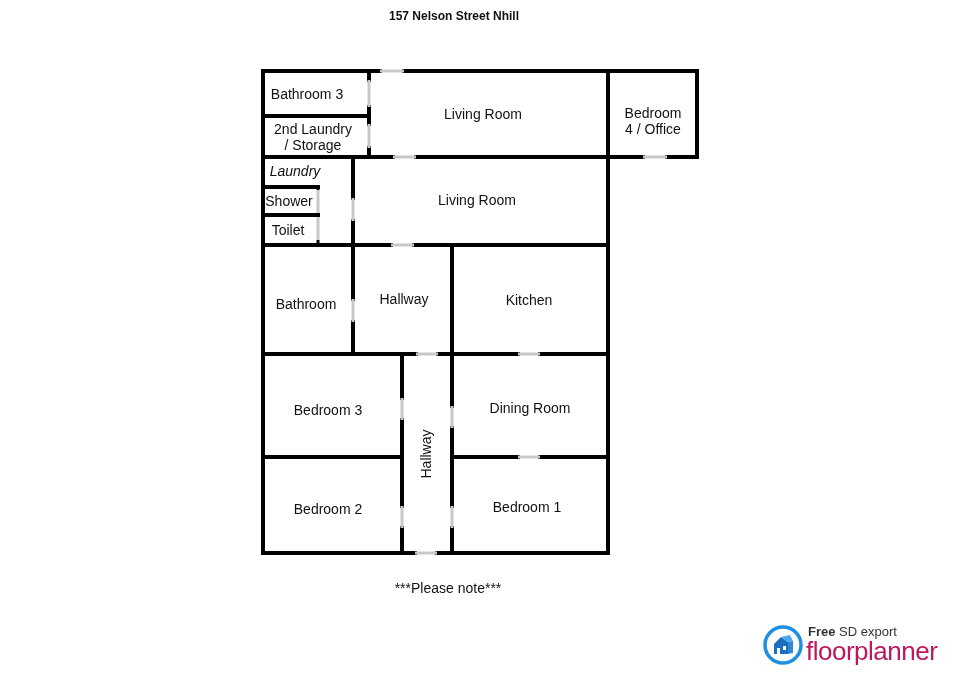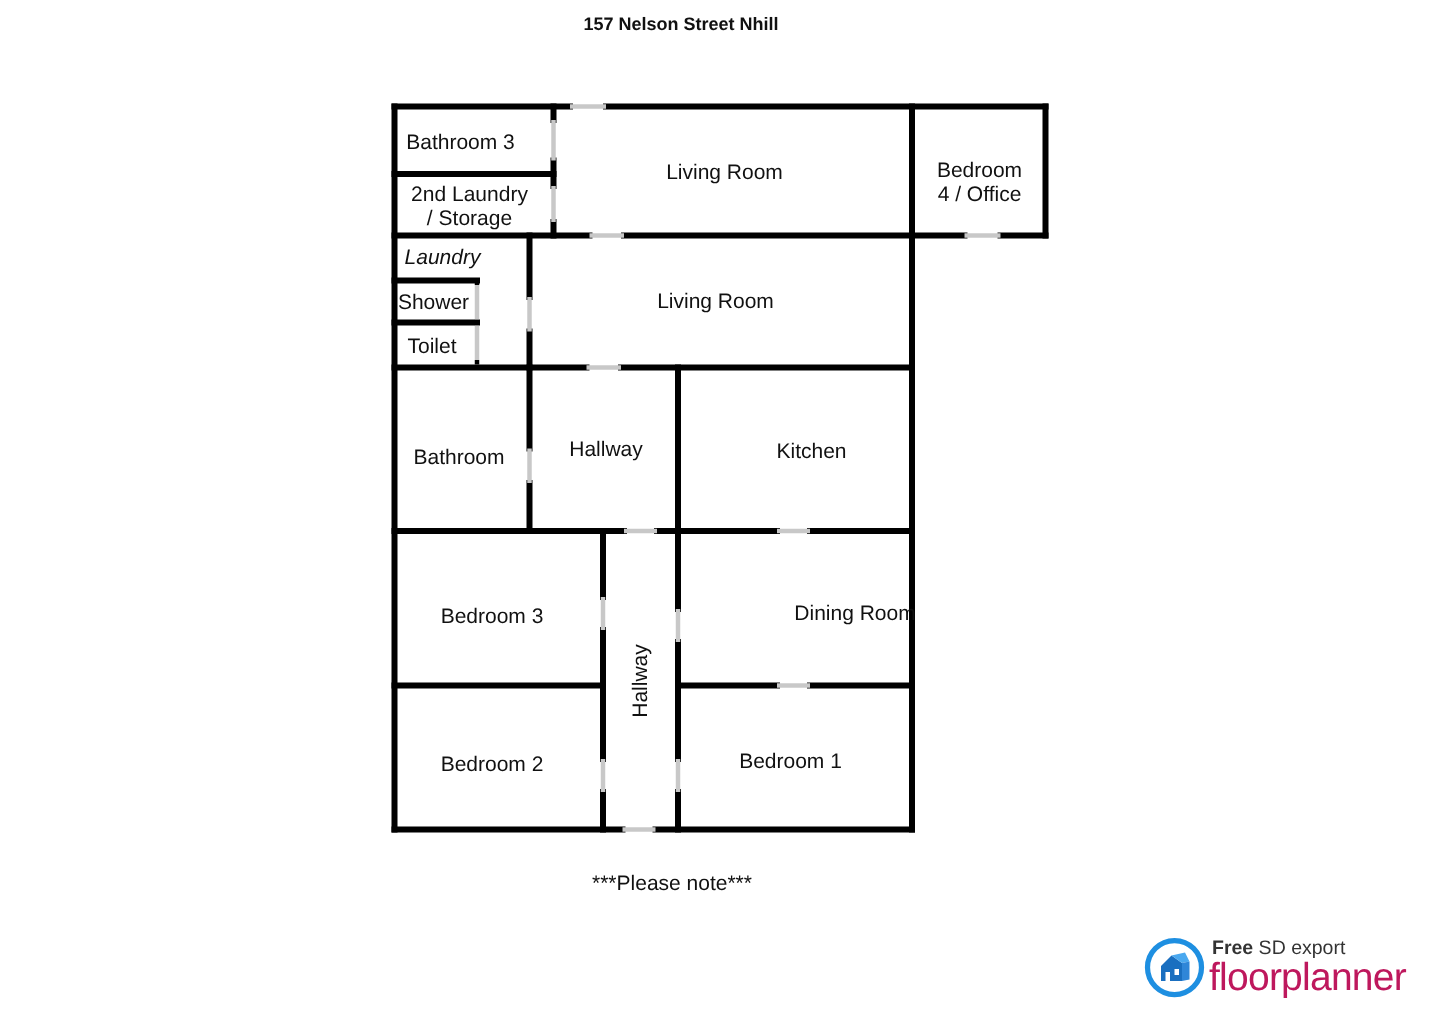--- a/index.html
+++ b/index.html
@@ -114,24 +114,24 @@
 <div class="label" style="left:653px;top:121px;">
   <div>Bedroom</div>
   <div> 4 / Office</div>
 </div>
 <div class="label" style="left:295px;top:171px;font-style:italic;">Laundry</div>
 <div class="label" style="left:289px;top:201px;">Shower</div>
 <div class="label" style="left:288px;top:230px;">Toilet</div>
 <div class="label" style="left:477px;top:200px;">Living Room</div>
 <div class="label" style="left:306px;top:304px;">Bathroom</div>
 <div class="label" style="left:404px;top:299px;">Hallway</div>
-<div class="label" style="left:529px;top:300px;margin-left:12px;">Kitchen</div>
+<div class="label" style="left:529px;top:300px;">Kitchen</div>
 <div class="label" style="left:328px;top:410px;">Bedroom 3</div>
 <div class="label vert" style="left:426px;top:454px;">Hallway</div>
-<div class="label" style="left:530px;top:408px;margin-left:40px;">Dining Room</div>
+<div class="label" style="left:530px;top:408px;">Dining Room</div>
 <div class="label" style="left:328px;top:509px;">Bedroom 2</div>
 <div class="label" style="left:527px;top:507px;">Bedroom 1</div>
 
 <div class="note">
   <div>***Please note***</div>
 </div>
 
 <div class="logo">
   <svg width="42" height="42" viewBox="0 0 42 42" style="position:absolute;left:0;top:2px;">
     <circle cx="21" cy="21" r="18" fill="#ffffff" stroke="#1e8fe1" stroke-width="3.5"></circle>

